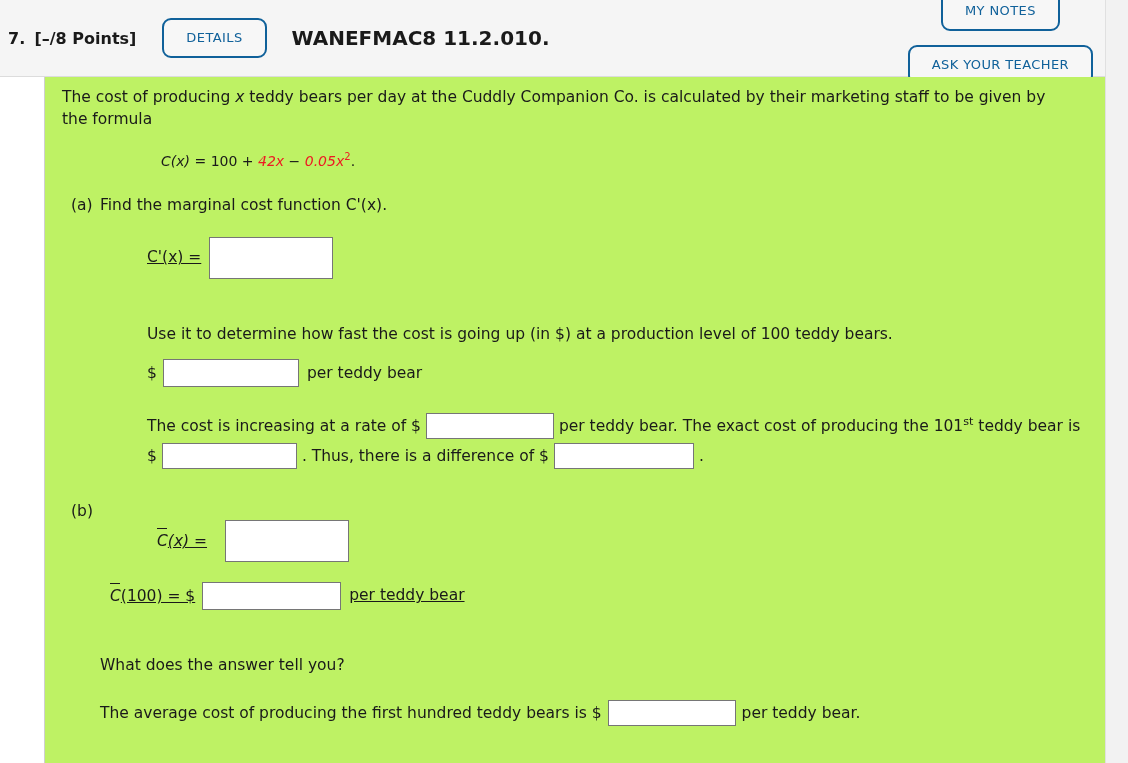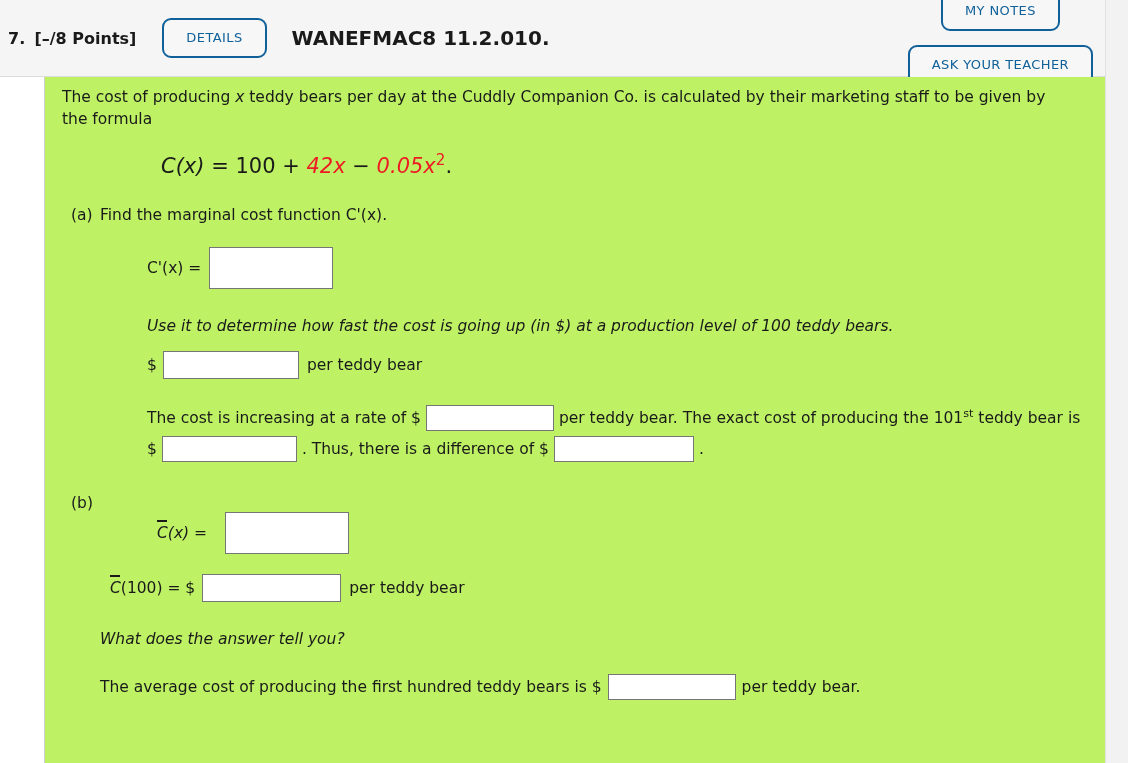--- a/index.html
+++ b/index.html
@@ -107,21 +107,21 @@
     padding: 9px 0 0 17px;
     font-size: 15.5px;
     line-height: 1.45;
   }
   p { margin: 0; }
 
   .intro { width: 1013px; }
   .formula {
     margin-top: 20px;
     padding-left: 99px;
-    font-size: 21px;
+    font-size: 14px;
   }
   .red { color: #ed1b23; }
   .italic { font-style: italic; }
   sup { font-size: .72em; vertical-align: super; line-height: 0; }
 
   
   .part {
     margin-top: 23px;
     display: flex;
     align-items: flex-start;
@@ -167,23 +167,23 @@
   .cbar::before {
     content: "";
     position: absolute;
     left: 0px; right: 1px;
     top: -1px;
     height: 1.5px;
     background: #1a1a1a;
   }
   .cbar-grp { display: inline-block; white-space: nowrap; }
 
-  .mt20 { margin-top: 20px; }
+  .mt20 { margin-top: 20px; text-decoration: underline; }
   .mt24 { margin-top: 24px; }
-  .mt26 { margin-top: 26px; font-style: italic; }
+  .mt26 { margin-top: 44px; }
   .mt14 { margin-top: 14px; }
   .gap6 { margin-left: 6px; }
   .gap8 { margin-left: 8px; }
 </style>
 </head>
 <body>
 
 <div id="page">
 
   <div id="qheader">

